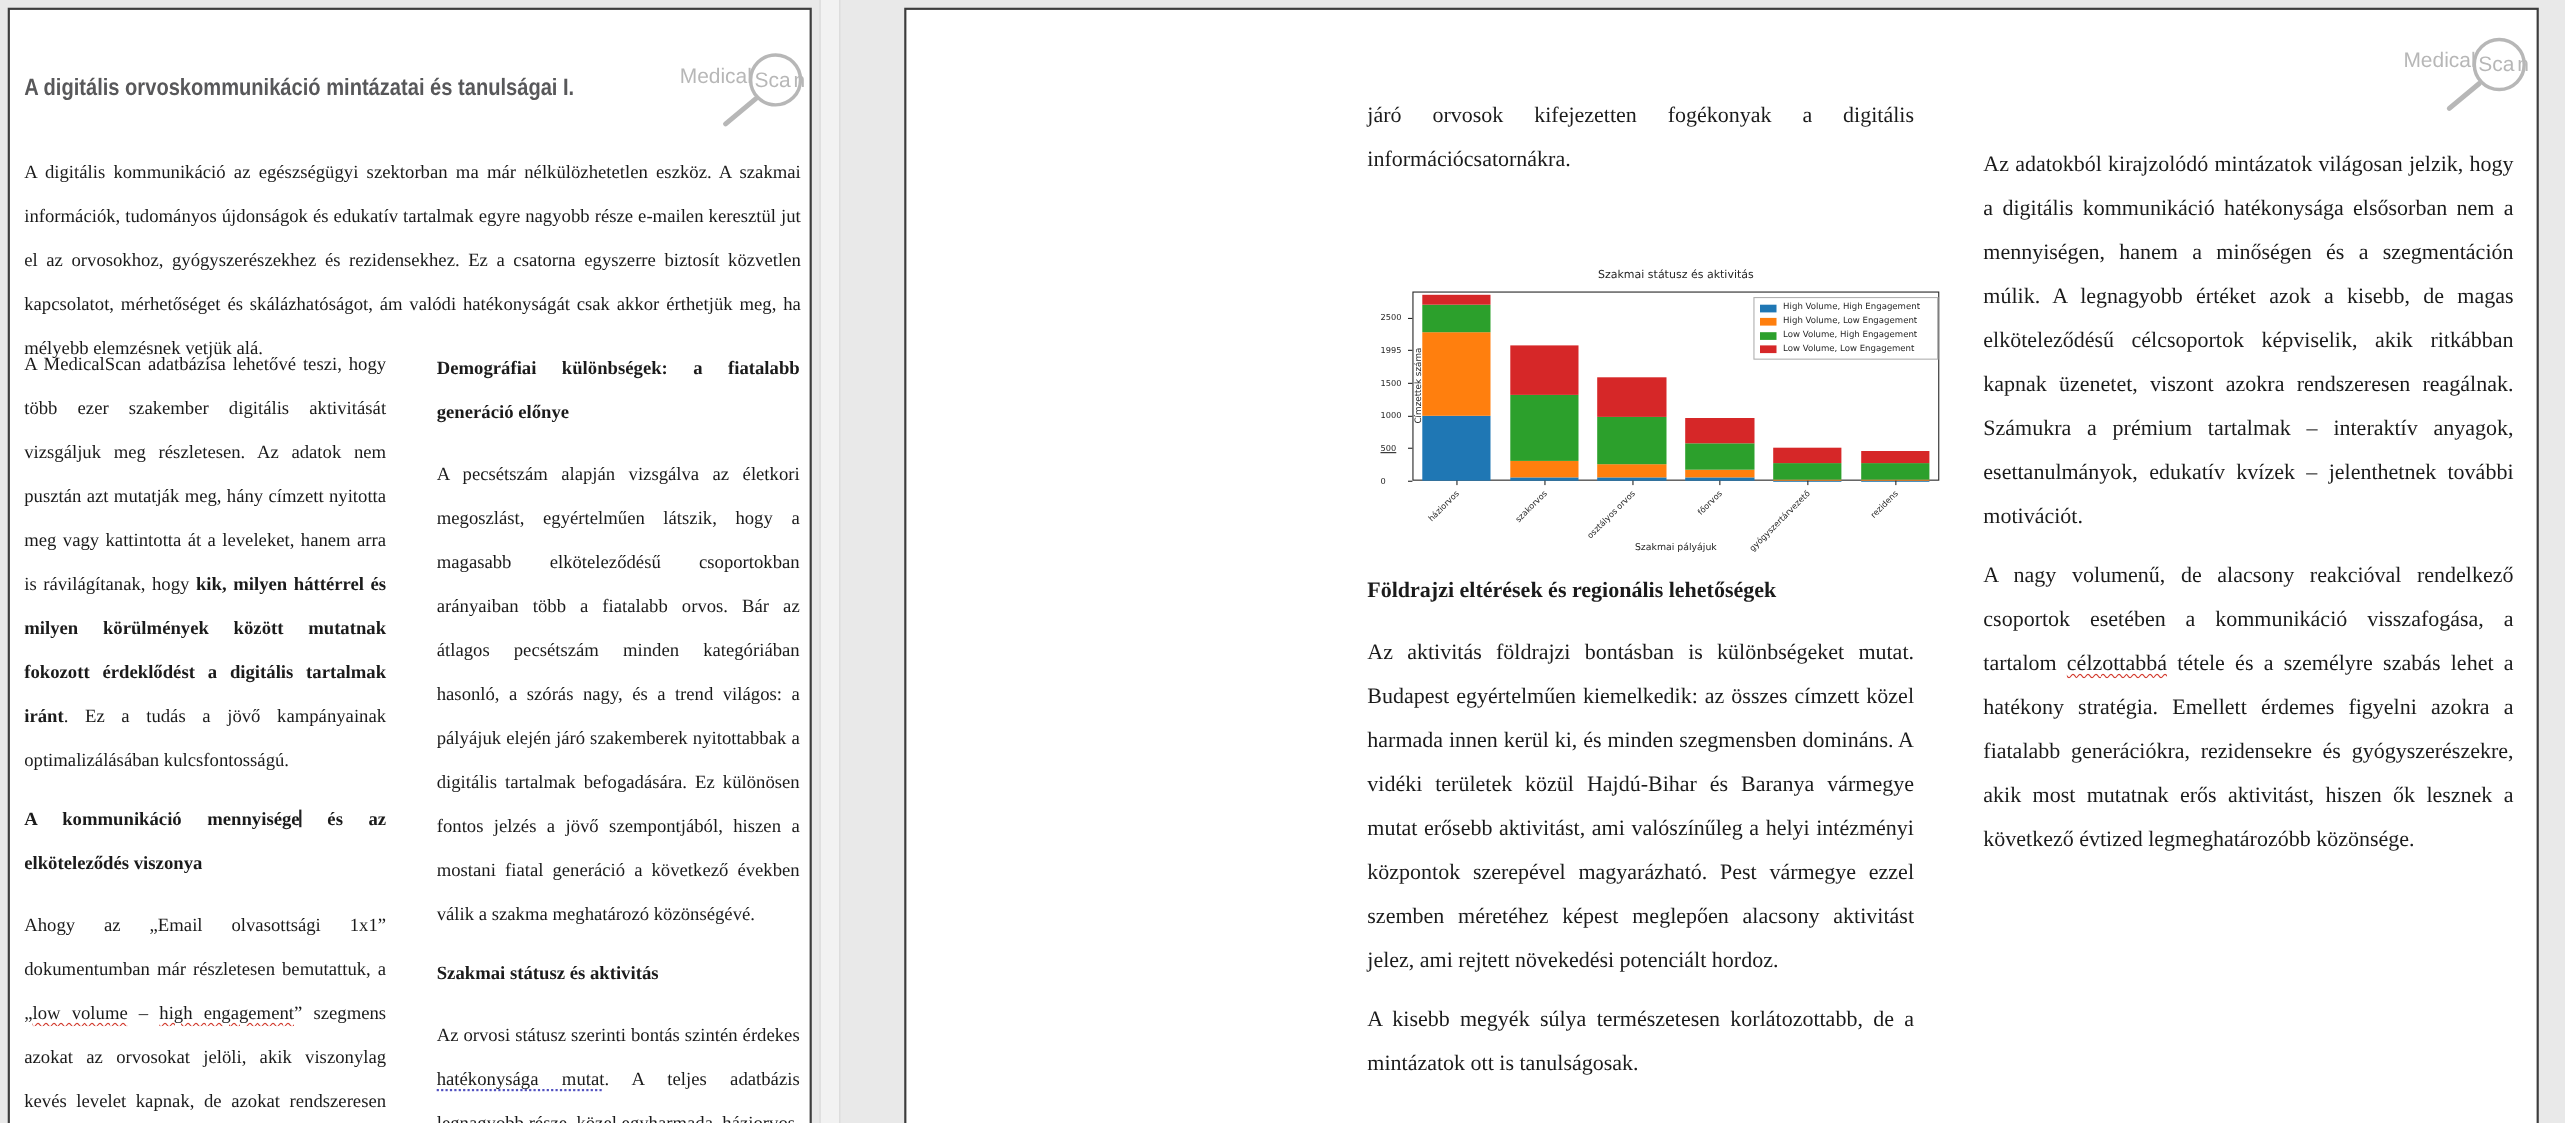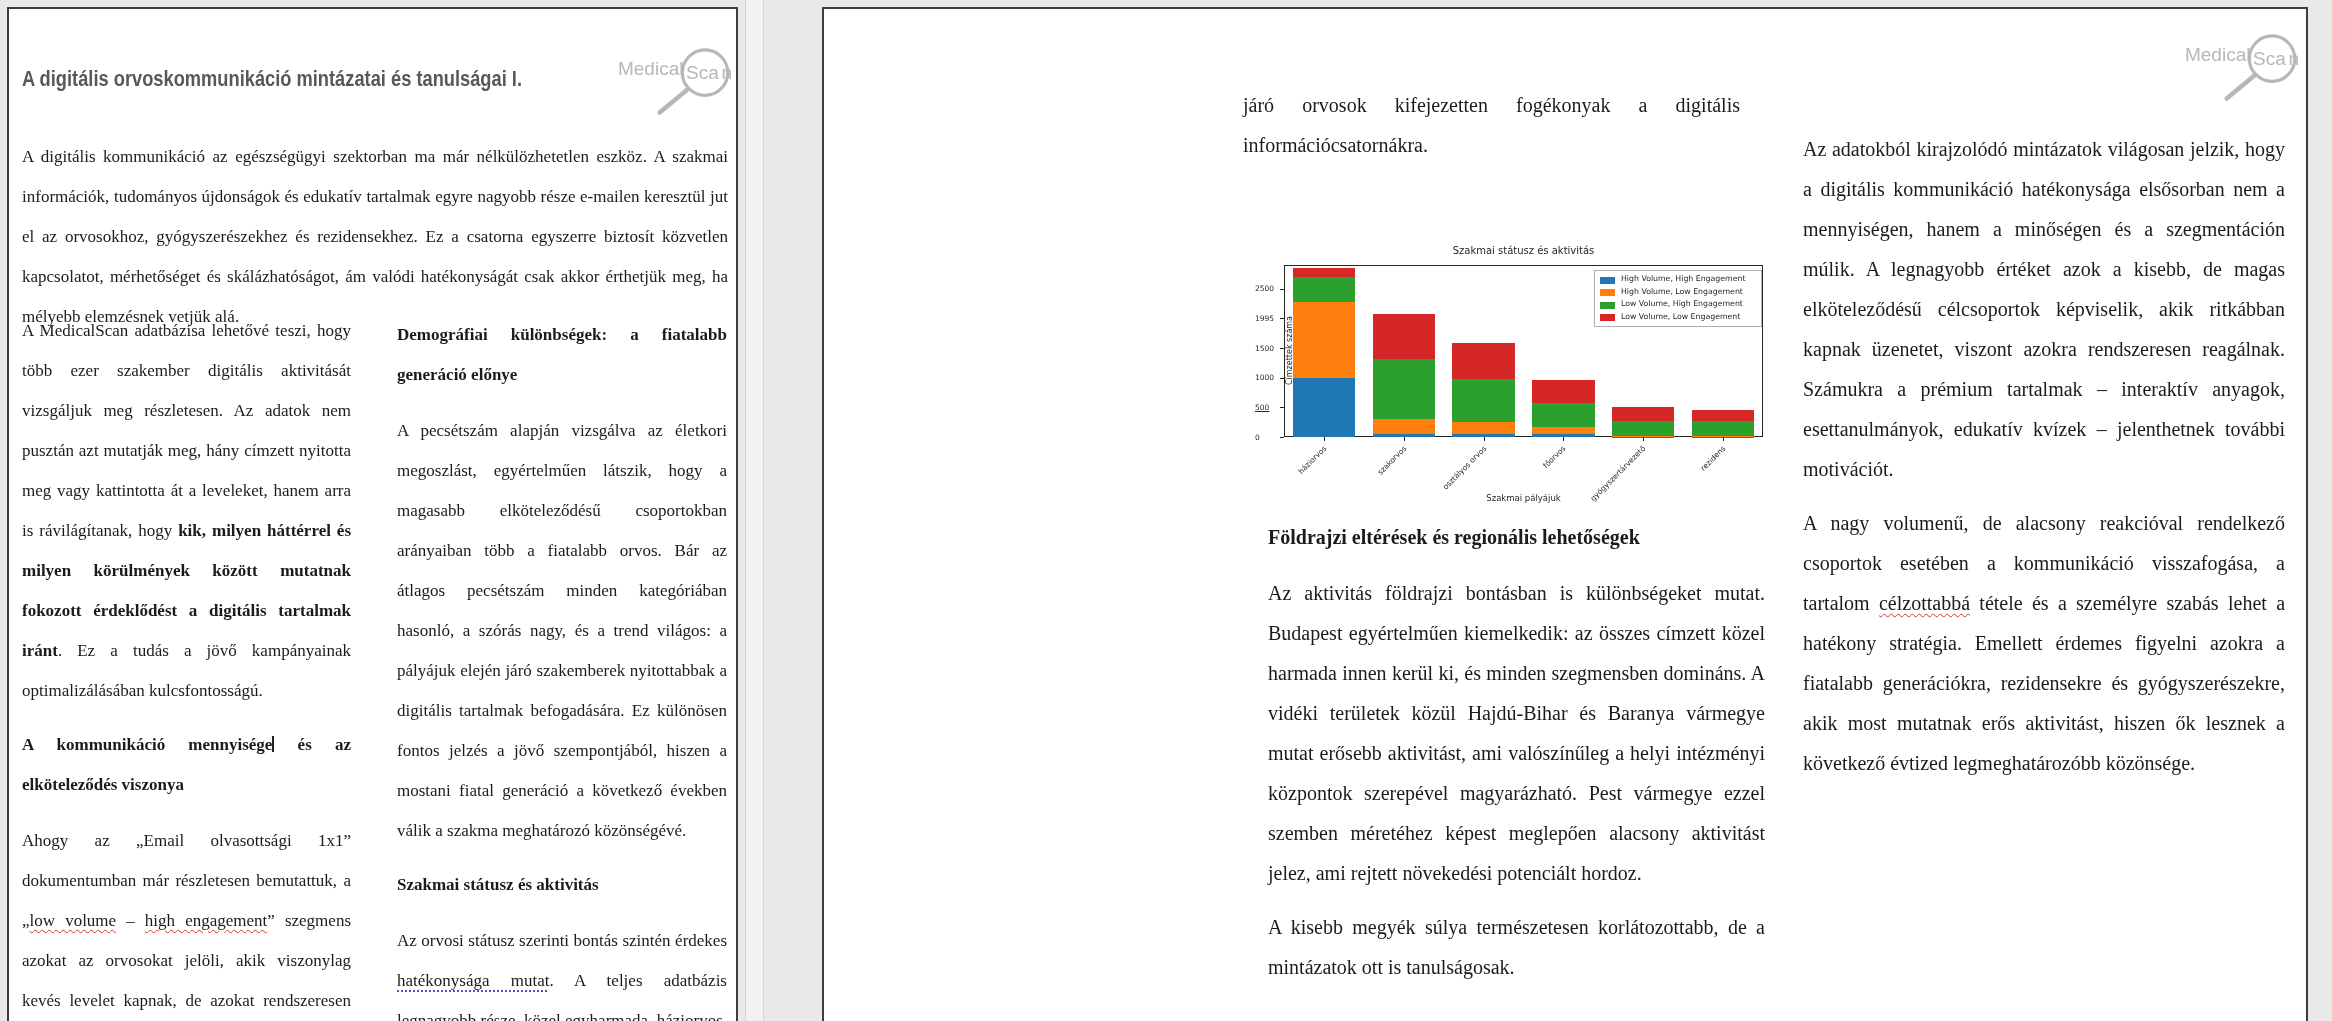--- a/index.html
+++ b/index.html
@@ -153,21 +153,21 @@
           <span class="lsw" style="background: rgb(44, 160, 44);"></span>
           <span class="ltx">Low Volume, High Engagement</span>
         </div>
         <div class="lrow">
           <span class="lsw" style="background: rgb(214, 39, 40);"></span>
           <span class="ltx">Low Volume, Low Engagement</span>
         </div>
       </div>
     </div>
 
-  <div class="abs" style="left:444px;top:508px;width:497px" data-blocks="right_page.col1_bottom">
+  <div class="abs" style="left:419px;top:508px;width:497px" data-blocks="right_page.col1_bottom">
       <div class="h"><span>Földrajzi eltérések és regionális lehetőségek</span></div>
       <div class="p"><span>Az aktivitás földrajzi bontásban is különbségeket mutat. Budapest egyértelműen kiemelkedik: az összes címzett közel harmada innen kerül ki, és minden szegmensben domináns. A vidéki területek közül Hajdú-Bihar és Baranya vármegye mutat erősebb aktivitást, ami valószínűleg a helyi intézményi központok szerepével magyarázható. Pest vármegye ezzel szemben méretéhez képest meglepően alacsony aktivitást jelez, ami rejtett növekedési potenciált hordoz.</span></div>
       <div class="p"><span>A kisebb megyék súlya természetesen korlátozottabb, de a mintázatok ott is tanulságosak.</span></div>
     </div>
 
   <div class="abs" style="left:979px;top:120px;width:482px" data-blocks="right_page.col2">
       <div class="p"><span>Az adatokból kirajzolódó mintázatok világosan jelzik, hogy a digitális kommunikáció hatékonysága elsősorban nem a mennyiségen, hanem a minőségen és a szegmentáción múlik. A legnagyobb értéket azok a kisebb, de magas elköteleződésű célcsoportok képviselik, akik ritkábban kapnak üzenetet, viszont azokra rendszeresen reagálnak. Számukra a prémium tartalmak – interaktív anyagok, esettanulmányok, edukatív kvízek – jelenthetnek további motivációt.</span></div>
       <div class="p"><span>A nagy volumenű, de alacsony reakcióval rendelkező csoportok esetében a kommunikáció visszafogása, a tartalom </span><span class="sq">célzottabbá</span><span> tétele és a személyre szabás lehet a hatékony stratégia. Emellett érdemes figyelni azokra a fiatalabb generációkra, rezidensekre és gyógyszerészekre, akik most mutatnak erős aktivitást, hiszen ők lesznek a következő évtized legmeghatározóbb közönsége.</span></div>
     </div>
 </div>

